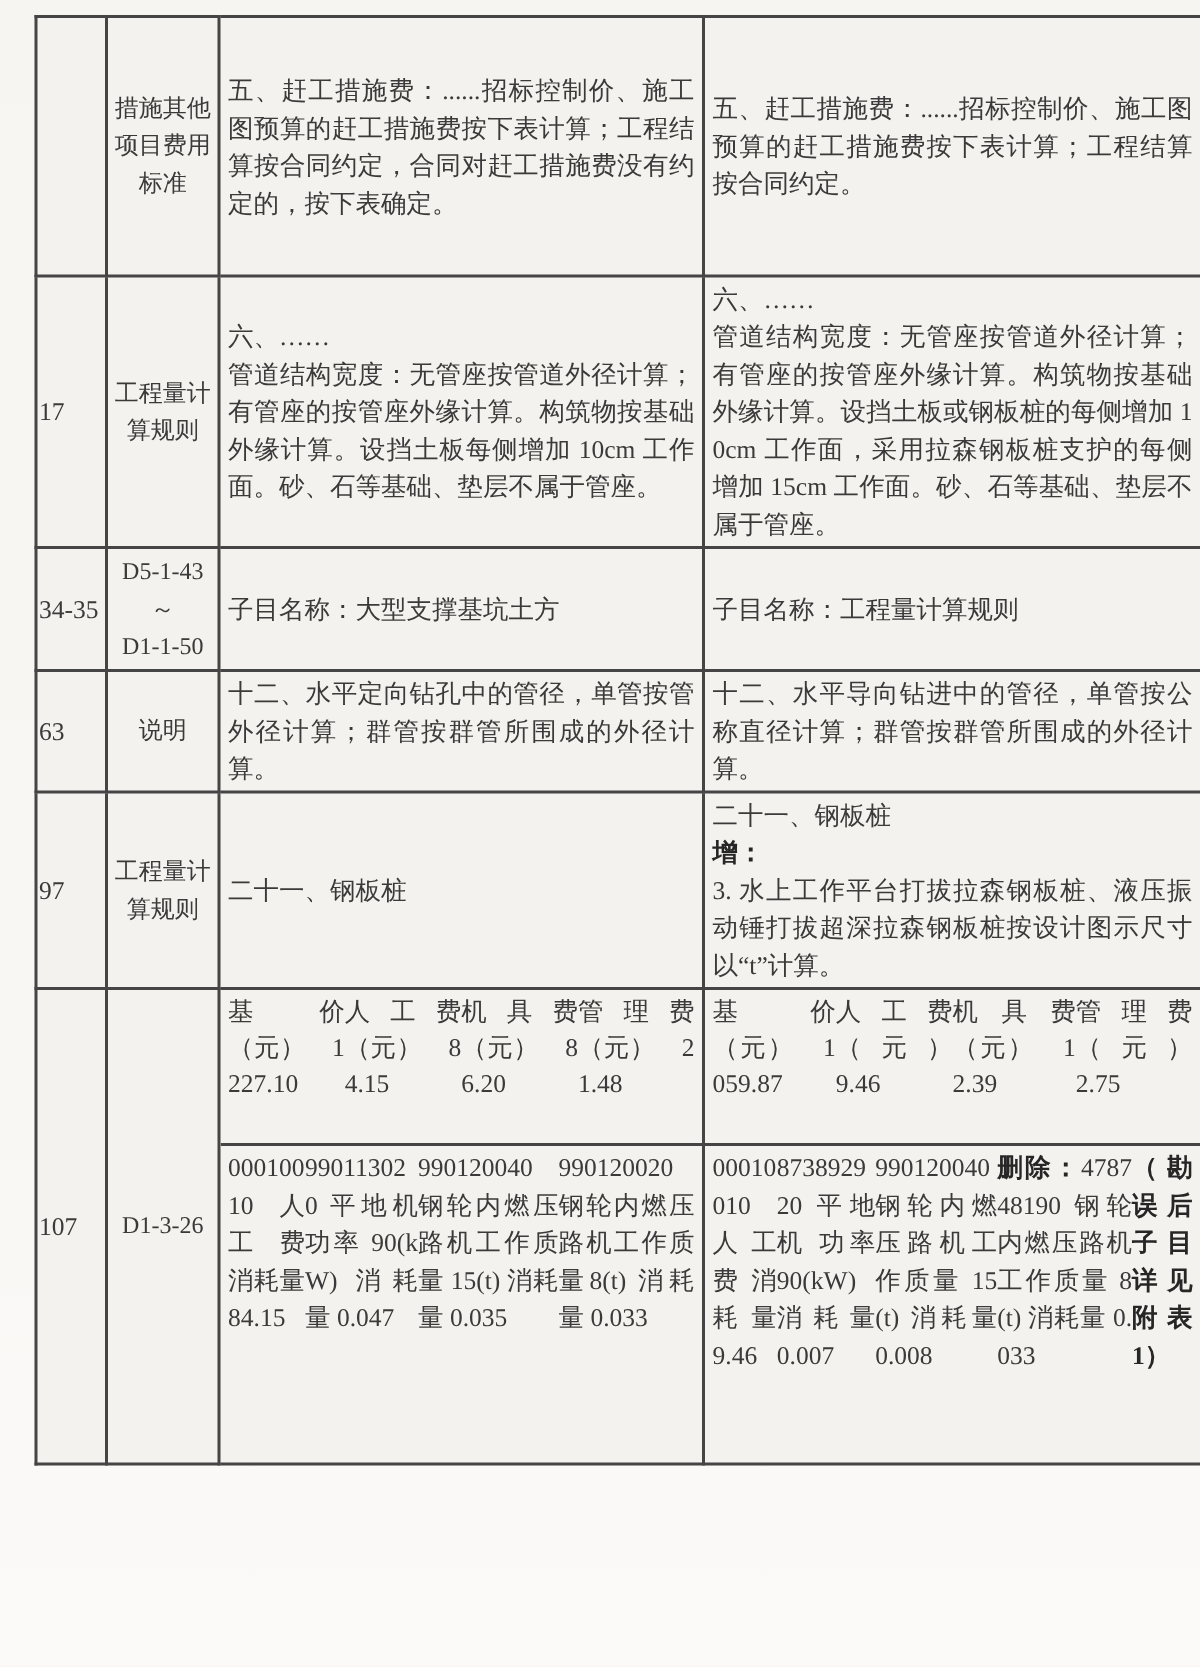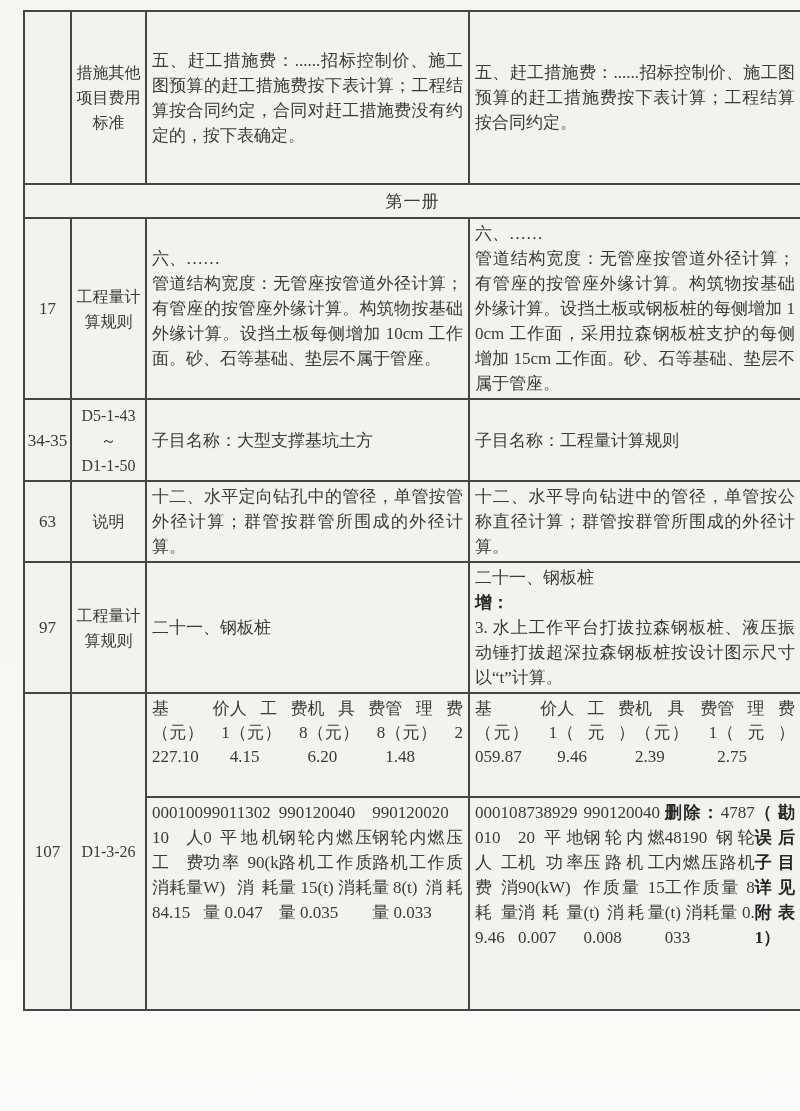--- a/index.html
+++ b/index.html
@@ -25,21 +25,21 @@
   }
   td {
     border: 2px solid #454545;
     padding: 2px 5px;
     font-size: 17px;
     line-height: 25px;
     vertical-align: middle;
     overflow: hidden;
     word-break: break-all;
   }
-  td.c-page { text-align: center; padding: 2px 1px; }
+  td.c-page { text-align: left; padding: 2px 1px; }
   td.c-cat  { text-align: center; font-size: 16px; padding: 2px 3px; line-height: 25px; }
   td.c-txt p { margin: 0; text-align: justify; }
   td.c-cat p { margin: 0; text-align: center; }
   .rA td { height: 173px; }
   .rB td { height: 34px;  text-align: center; }
   .rC td { height: 175px; }
   .rD td { height: 82px;  }
   .rE td { height: 68px;  }
   .rF td { height: 68px;  }
   .rG td { height: 129px; margin-left: 20px; }
@@ -70,25 +70,20 @@
       <td class="c-page"></td>
       <td class="c-cat">措施其他项目费用标准</td>
       <td class="c-txt">
         <p>五、赶工措施费：......招标控制价、施工图预算的赶工措施费按下表计算；工程结算按合同约定，合同对赶工措施费没有约定的，按下表确定。</p>
       </td>
       <td class="c-txt">
         <p>五、赶工措施费：......招标控制价、施工图预算的赶工措施费按下表计算；工程结算按合同约定。</p>
       </td>
     </tr>
 
-    <tr class="rB">
-      <td colspan="4">
-        <span class="section-label">第一册</span>
-      </td>
-    </tr>
 
     <tr class="rC">
       <td class="c-page">17</td>
       <td class="c-cat">工程量计算规则</td>
       <td class="c-txt">
         <p>六、……</p>
         <p>管道结构宽度：无管座按管道外径计算；有管座的按管座外缘计算。构筑物按基础外缘计算。设挡土板每侧增加 10cm 工作面。砂、石等基础、垫层不属于管座。</p>
       </td>
       <td class="c-txt">
         <p>六、……</p>

